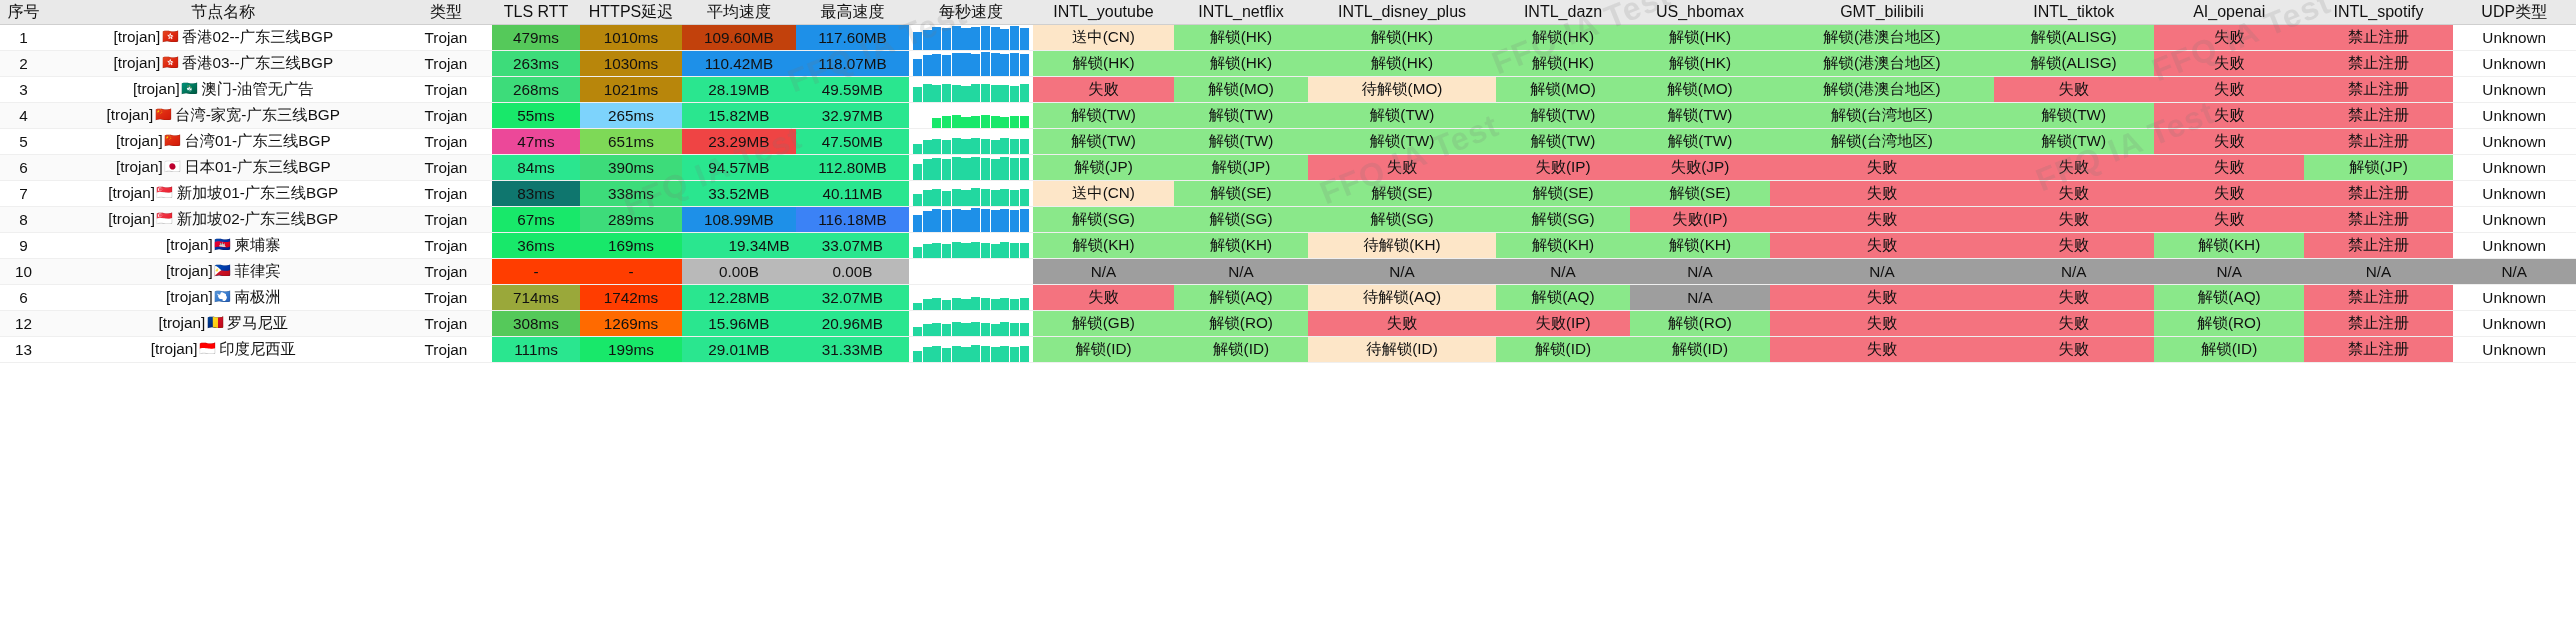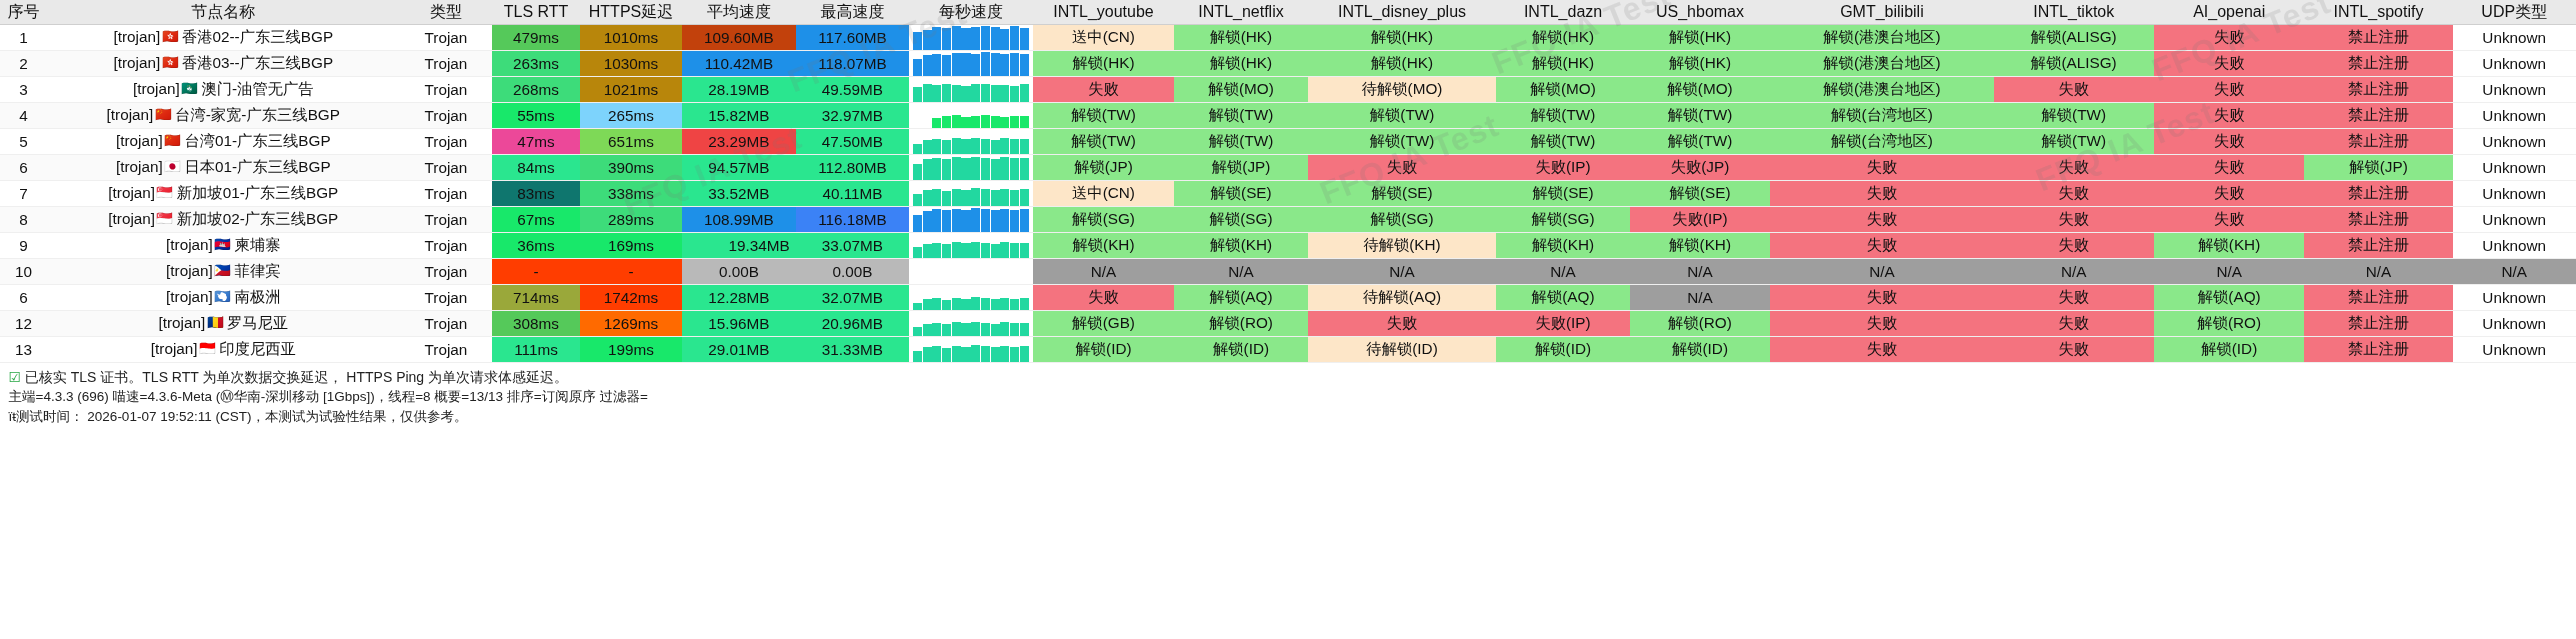--- a/index.html
+++ b/index.html
@@ -580,22 +580,15 @@
           <td class="st" style="background: rgb(138, 232, 138);">解锁(ID)</td>
           <td class="st" style="background: rgb(244, 115, 127);">失败</td>
           <td class="st" style="background: rgb(244, 115, 127);">失败</td>
           <td class="st" style="background: rgb(138, 232, 138);">解锁(ID)</td>
           <td class="st" style="background: rgb(244, 115, 127);">禁止注册</td>
           <td class="st" style="background: rgb(255, 255, 255);">Unknown</td>
         </tr>
       </tbody>
   </table>
 
-  <div class="footer">
-    <div class="fline">
-      <span class="chk">☑</span><span>已核实 TLS 证书。TLS RTT 为单次数据交换延迟，  HTTPS Ping 为单次请求体感延迟。</span>
-    </div>
-    <div class="fline small">主端=4.3.3 (696) 喵速=4.3.6-Meta (Ⓜ华南-深圳移动 [1Gbps])，线程=8 概要=13/13 排序=订阅原序 过滤器=</div>
-    <div class="fline small">ïŧ测试时间： 2026-01-07 19:52:11 (CST)，本测试为试验性结果，仅供参考。</div>
-  </div>
 
 </div>
 
 
 </body></html>

